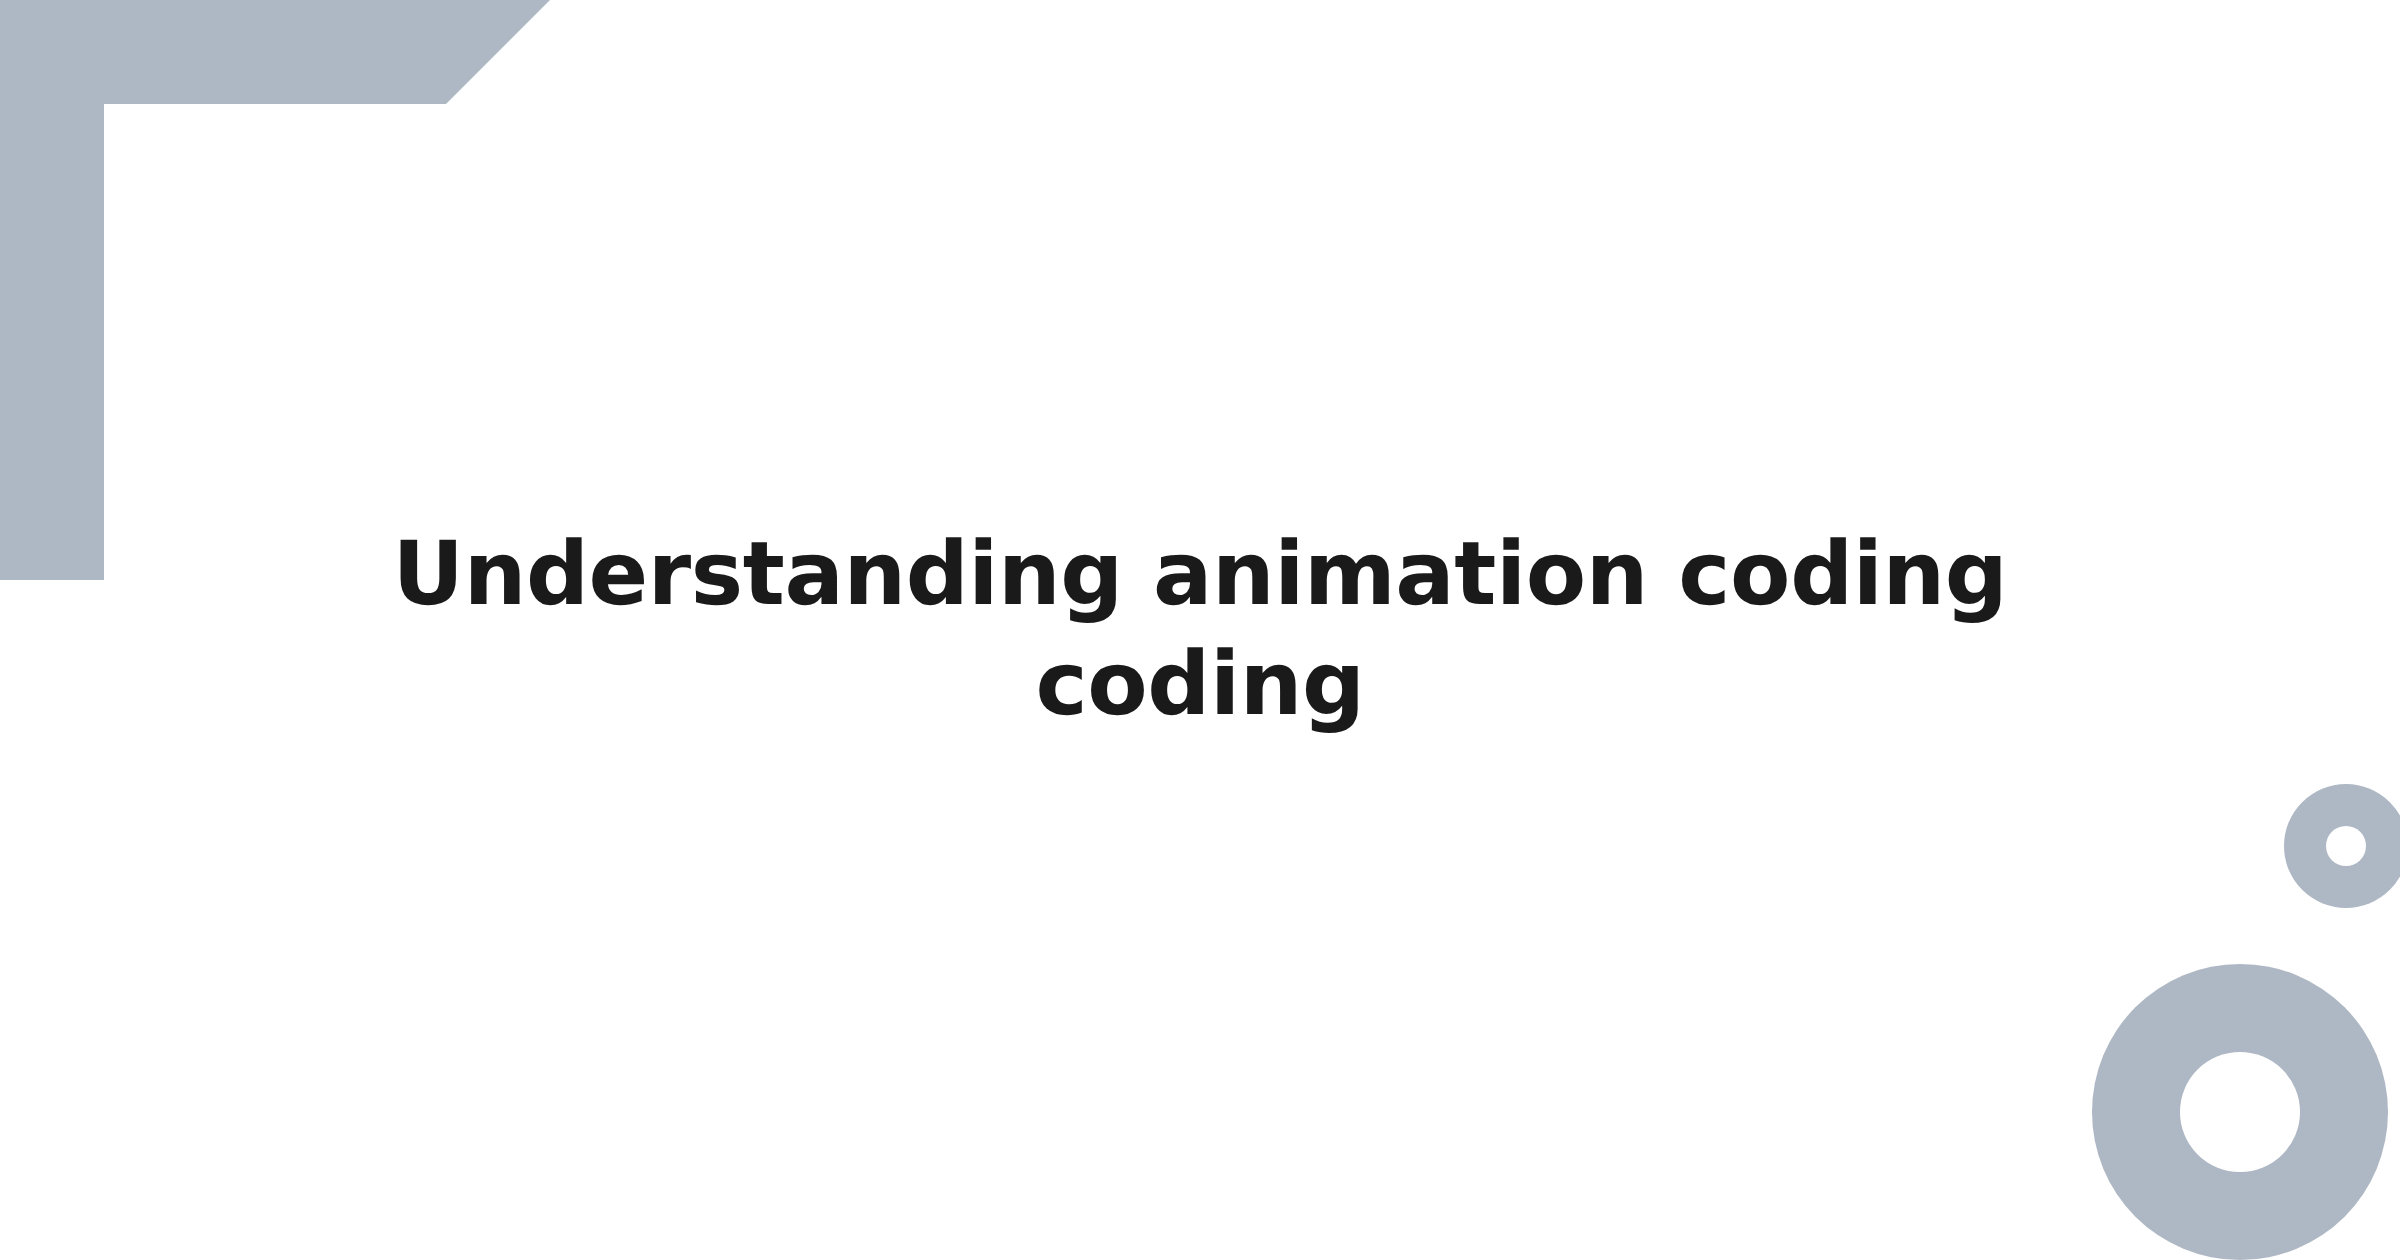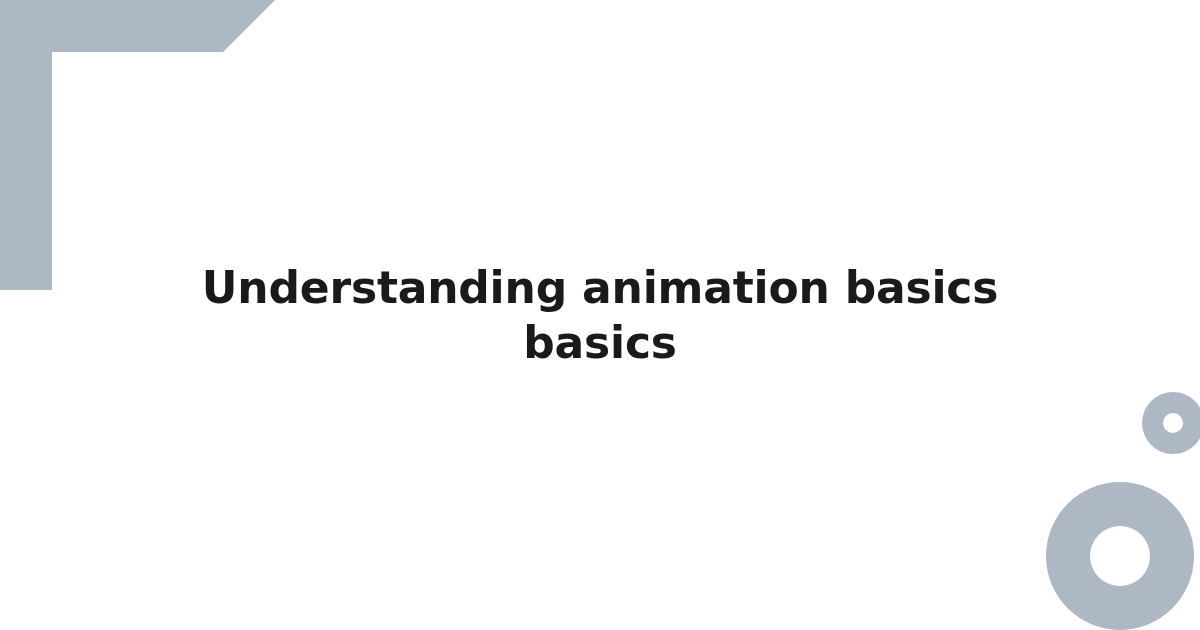--- a/index.html
+++ b/index.html
@@ -99,16 +99,16 @@
 </head>
 <body>
 
 <div class="canvas">
 
   <div class="deco-bracket"></div>
   <div class="deco-ring-small"></div>
   <div class="deco-ring-large"></div>
 
   <div class="title-wrap">
-    <h1 class="title">Understanding animation basics basics</h1>
+    <h1 class="title">Understanding animation coding coding</h1>
   </div>
 
 </div>
 
 </body></html>

